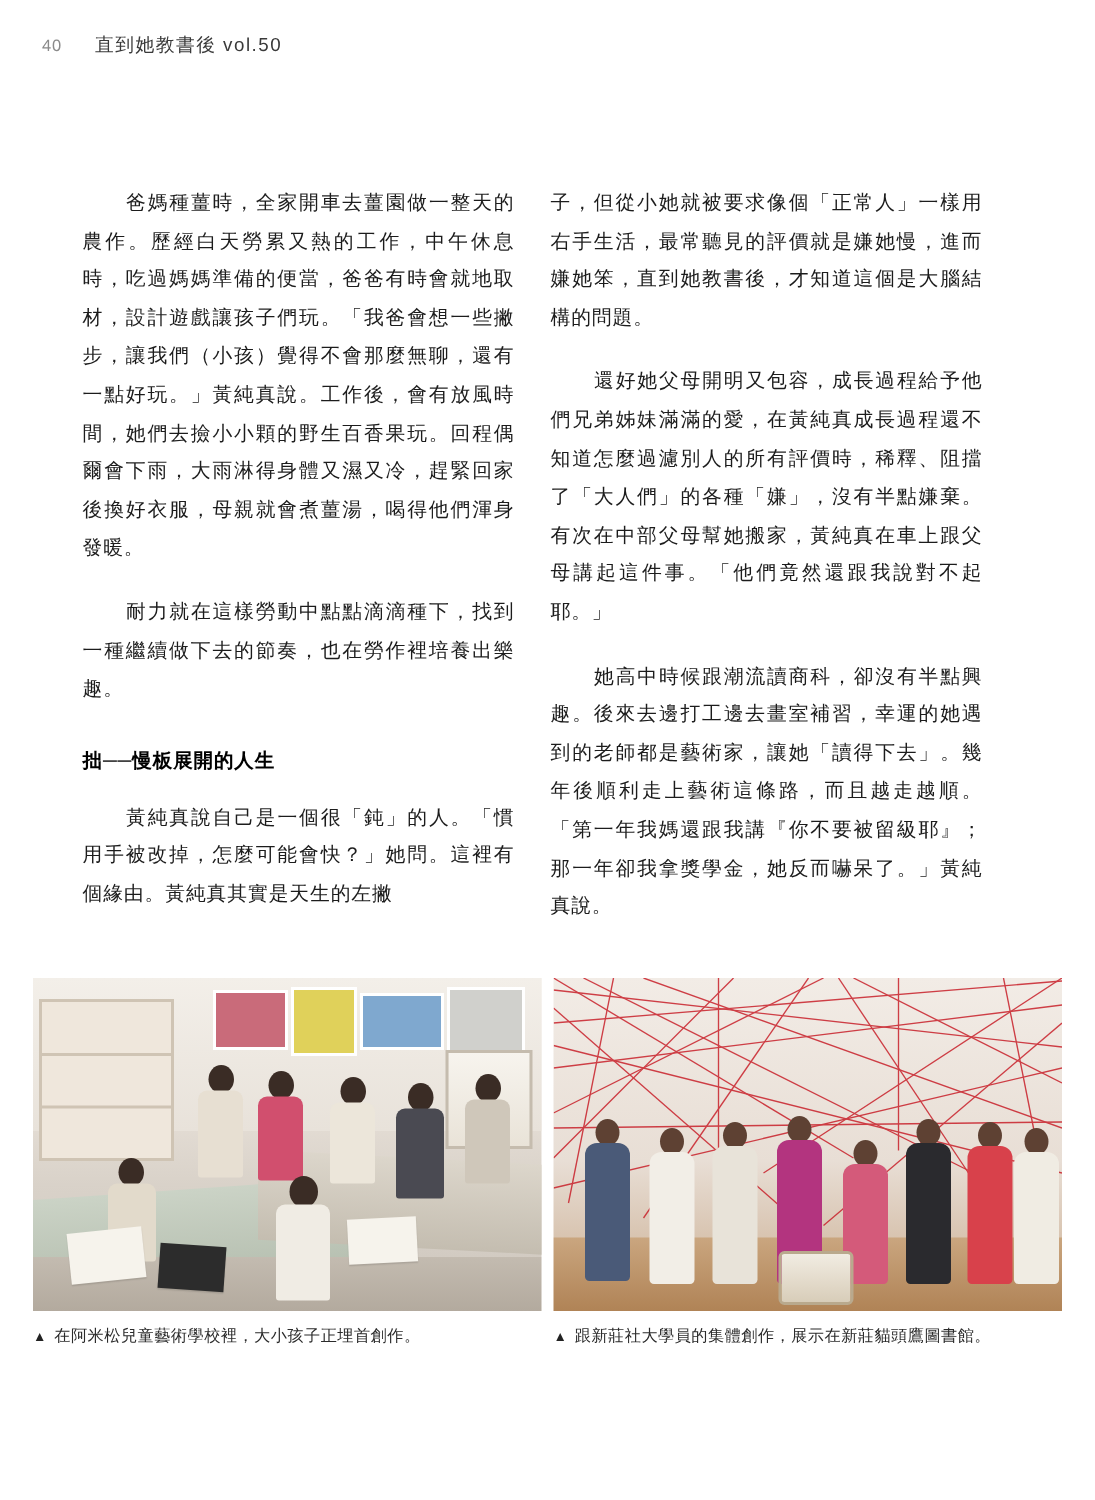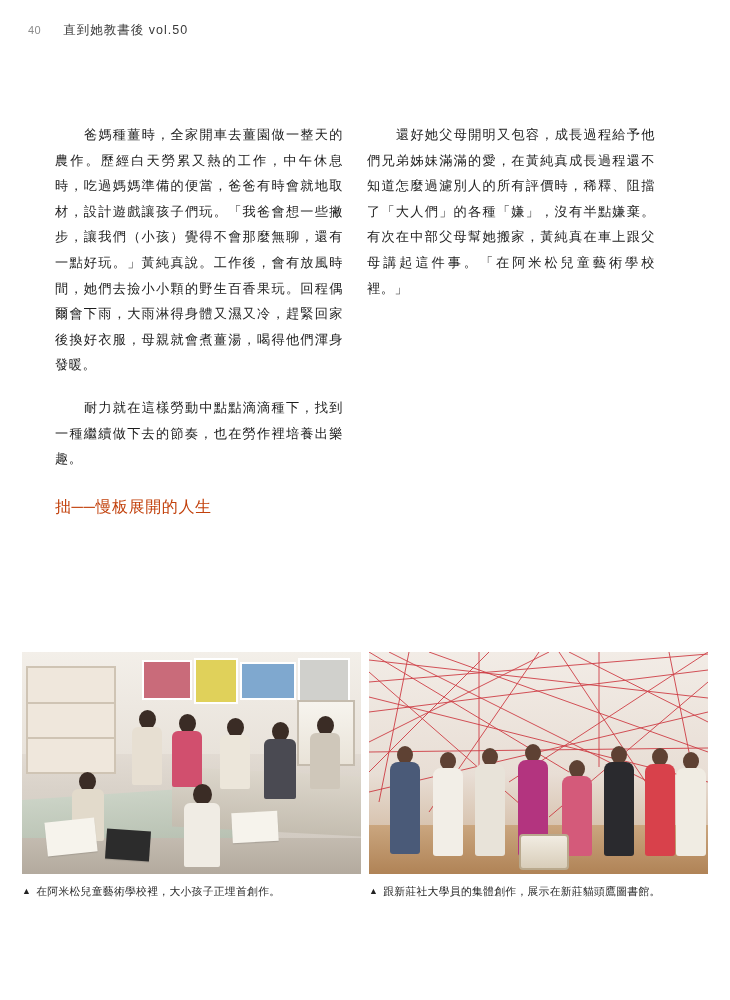--- a/index.html
+++ b/index.html
@@ -61,26 +61,26 @@
     letter-spacing: 0.6px;
     text-align: justify;
     text-justify: inter-character;
     margin: 0 0 17px 0;
     color: #1c1c1c;
   }
   .para.indent {
     text-indent: 2.2em;
   }
   .subhead {
-    font-size: 16px;
-    font-weight: normal;
+    font-size: 13px;
+    font-weight: bold;
     line-height: 26px;
     letter-spacing: 0.6px;
     margin: 22px 0 12px 0;
-    color: #c2410c;
+    color: #000000;
   }
 
   
   .photos {
     position: absolute;
     top: 652px;
     left: 22px;
     width: 686px;
     display: flex;
     gap: 8px;
@@ -202,24 +202,27 @@
     <span class="folio">40</span>
     <span class="running-title">直到她教書後 vol.50</span>
   </div>
 
   <div class="columns">
 
     <div class="col">
       <p class="para indent">爸媽種薑時，全家開車去薑園做一整天的農作。歷經白天勞累又熱的工作，中午休息時，吃過媽媽準備的便當，爸爸有時會就地取材，設計遊戲讓孩子們玩。「我爸會想一些撇步，讓我們（小孩）覺得不會那麼無聊，還有一點好玩。」黃純真說。工作後，會有放風時間，她們去撿小小顆的野生百香果玩。回程偶爾會下雨，大雨淋得身體又濕又冷，趕緊回家後換好衣服，母親就會煮薑湯，喝得他們渾身發暖。</p>
       <p class="para indent">耐力就在這樣勞動中點點滴滴種下，找到一種繼續做下去的節奏，也在勞作裡培養出樂趣。</p>
       <h2 class="subhead">拙──慢板展開的人生</h2>
+      <p class="para indent">黃純真說自己是一個很「鈍」的人。「慣用手被改掉，怎麼可能會快？」她問。這裡有個緣由。黃純真其實是天生的左撇</p>
     </div>
 
     <div class="col">
-      <p class="para indent">還好她父母開明又包容，成長過程給予他們兄弟姊妹滿滿的愛，在黃純真成長過程還不知道怎麼過濾別人的所有評價時，稀釋、阻擋了「大人們」的各種「嫌」，沒有半點嫌棄。有次在中部父母幫她搬家，黃純真在車上跟父母講起這件事。「在阿米松兒童藝術學校裡。」</p>
+      <p class="para">子，但從小她就被要求像個「正常人」一樣用右手生活，最常聽見的評價就是嫌她慢，進而嫌她笨，直到她教書後，才知道這個是大腦結構的問題。</p>
+      <p class="para indent">還好她父母開明又包容，成長過程給予他們兄弟姊妹滿滿的愛，在黃純真成長過程還不知道怎麼過濾別人的所有評價時，稀釋、阻擋了「大人們」的各種「嫌」，沒有半點嫌棄。有次在中部父母幫她搬家，黃純真在車上跟父母講起這件事。「他們竟然還跟我說對不起耶。」</p>
+      <p class="para indent">她高中時候跟潮流讀商科，卻沒有半點興趣。後來去邊打工邊去畫室補習，幸運的她遇到的老師都是藝術家，讓她「讀得下去」。幾年後順利走上藝術這條路，而且越走越順。「第一年我媽還跟我講『你不要被留級耶』；那一年卻我拿獎學金，她反而嚇呆了。」黃純真說。</p>
     </div>
 
   </div>
 
   <div class="photos">
 
     <div class="photo-block">
       <div class="photo ph-left">
         <div class="wall"></div>
         <div class="shelf"></div>

